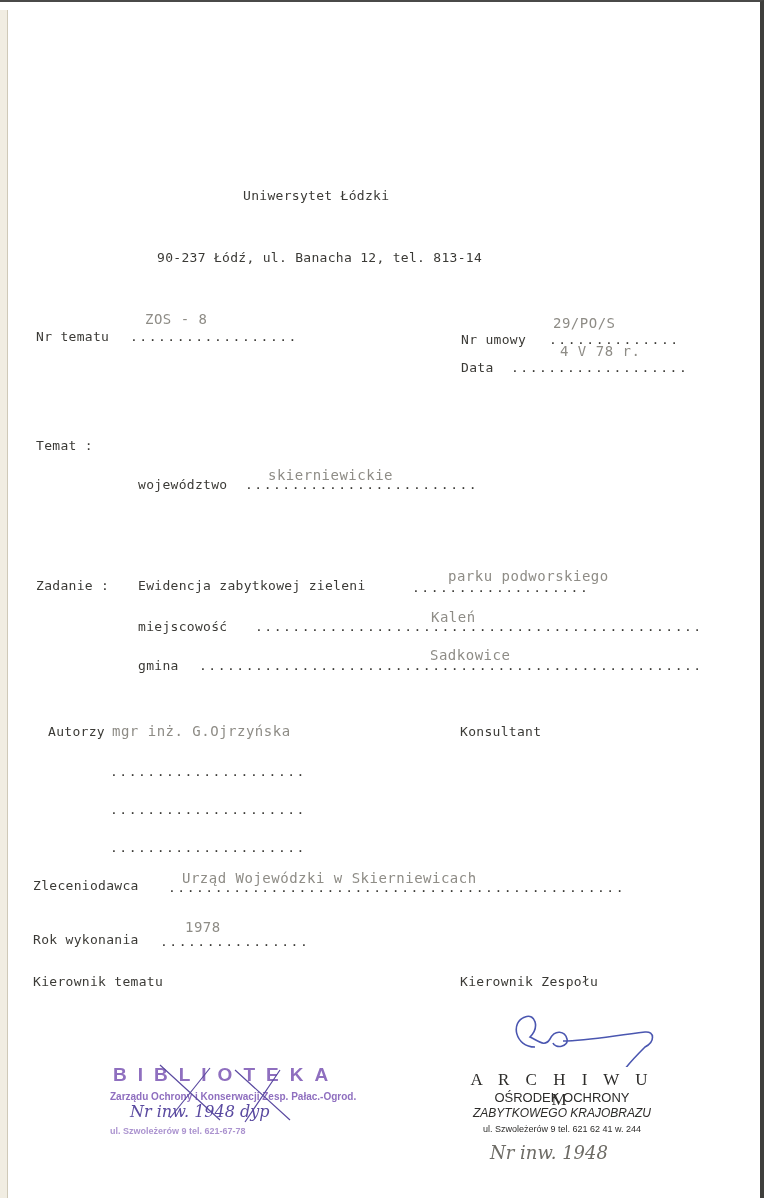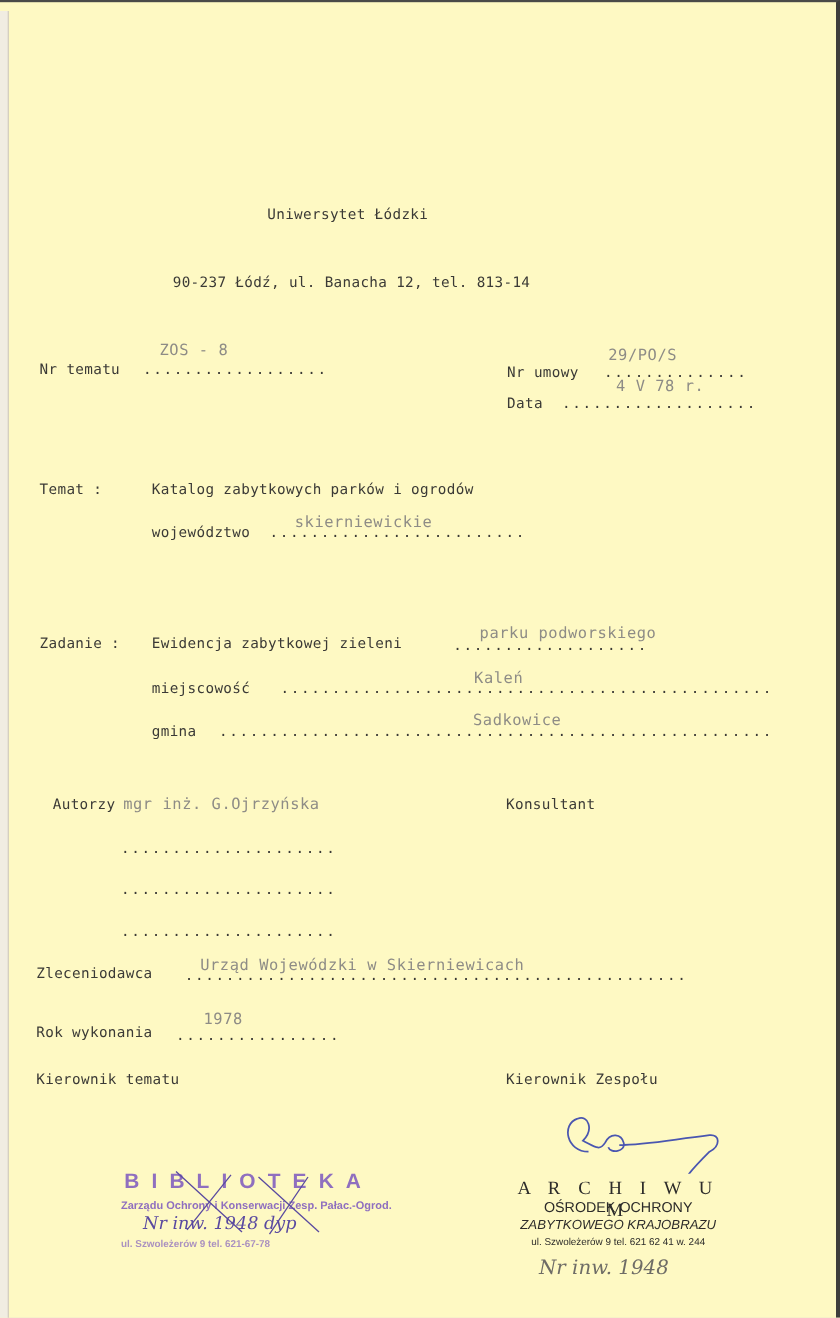--- a/index.html
+++ b/index.html
@@ -4,21 +4,21 @@
   <style>
     html, body { margin: 0; padding: 0; }
     body {
       width: 764px; height: 1198px; position: relative; overflow: hidden;
       background: #e6e1d3;
       font-family: "DejaVu Sans Mono", "Liberation Mono", monospace;
       color: #3b3a36;
     }
     .page {
       position: absolute; left: 0; top: 0; width: 764px; height: 1198px;
-      background: #fef9c3;
+      background: #ffffff;
       border-top: 2px solid #4a4a48;
       border-right: 4px solid #3e3e3c;
       box-sizing: border-box;
     }
     .left-strip {
       position: absolute; left: 0; top: 8px; width: 7px; height: 1190px;
       background: #f1ede2; border-right: 1px solid #cfc9b8;
     }
     .t { position: absolute; font-size: 13px; white-space: nowrap; letter-spacing: 0.3px; }
     .dots { position: absolute; font-size: 13px; white-space: nowrap; letter-spacing: 1.5px; color: #3b3a36; }
@@ -41,28 +41,27 @@
   <div class="dots" style="left:130px;top:327px;">..................</div>
 
   <div class="fill" style="left:553px;top:313px;">29/PO/S</div>
   <div class="t" style="left:461px;top:330px;">Nr umowy</div>
   <div class="dots" style="left:549px;top:330px;">..............</div>
   <div class="fill" style="left:560px;top:341px;">4 V 78 r.</div>
   <div class="t" style="left:461px;top:358px;">Data</div>
   <div class="dots" style="left:511px;top:358px;">...................</div>
 
   <div class="t" style="left:36px;top:436px;">Temat :</div>
-  <div class="t" style="left:138px;top:436px;">Katalog zabytkowych parków i ogrodów</div>
   <div class="fill" style="left:268px;top:465px;">skierniewickie</div>
   <div class="t" style="left:138px;top:475px;">województwo</div>
   <div class="dots" style="left:245px;top:475px;">.........................</div>
 
   <div class="t" style="left:36px;top:576px;">Zadanie :</div>
   <div class="t" style="left:138px;top:576px;">Ewidencja zabytkowej zieleni</div>
-  <div class="fill" style="left:436px;top:566px;">parku podworskiego</div>
+  <div class="fill" style="left:448px;top:566px;">parku podworskiego</div>
   <div class="dots" style="left:412px;top:578px;">...................</div>
 
   <div class="fill" style="left:431px;top:607px;">Kaleń</div>
   <div class="t" style="left:138px;top:617px;">miejscowość</div>
   <div class="dots" style="left:255px;top:617px;">................................................</div>
 
   <div class="fill" style="left:430px;top:645px;">Sadkowice</div>
   <div class="t" style="left:138px;top:656px;">gmina</div>
   <div class="dots" style="left:199px;top:656px;">......................................................</div>
 

